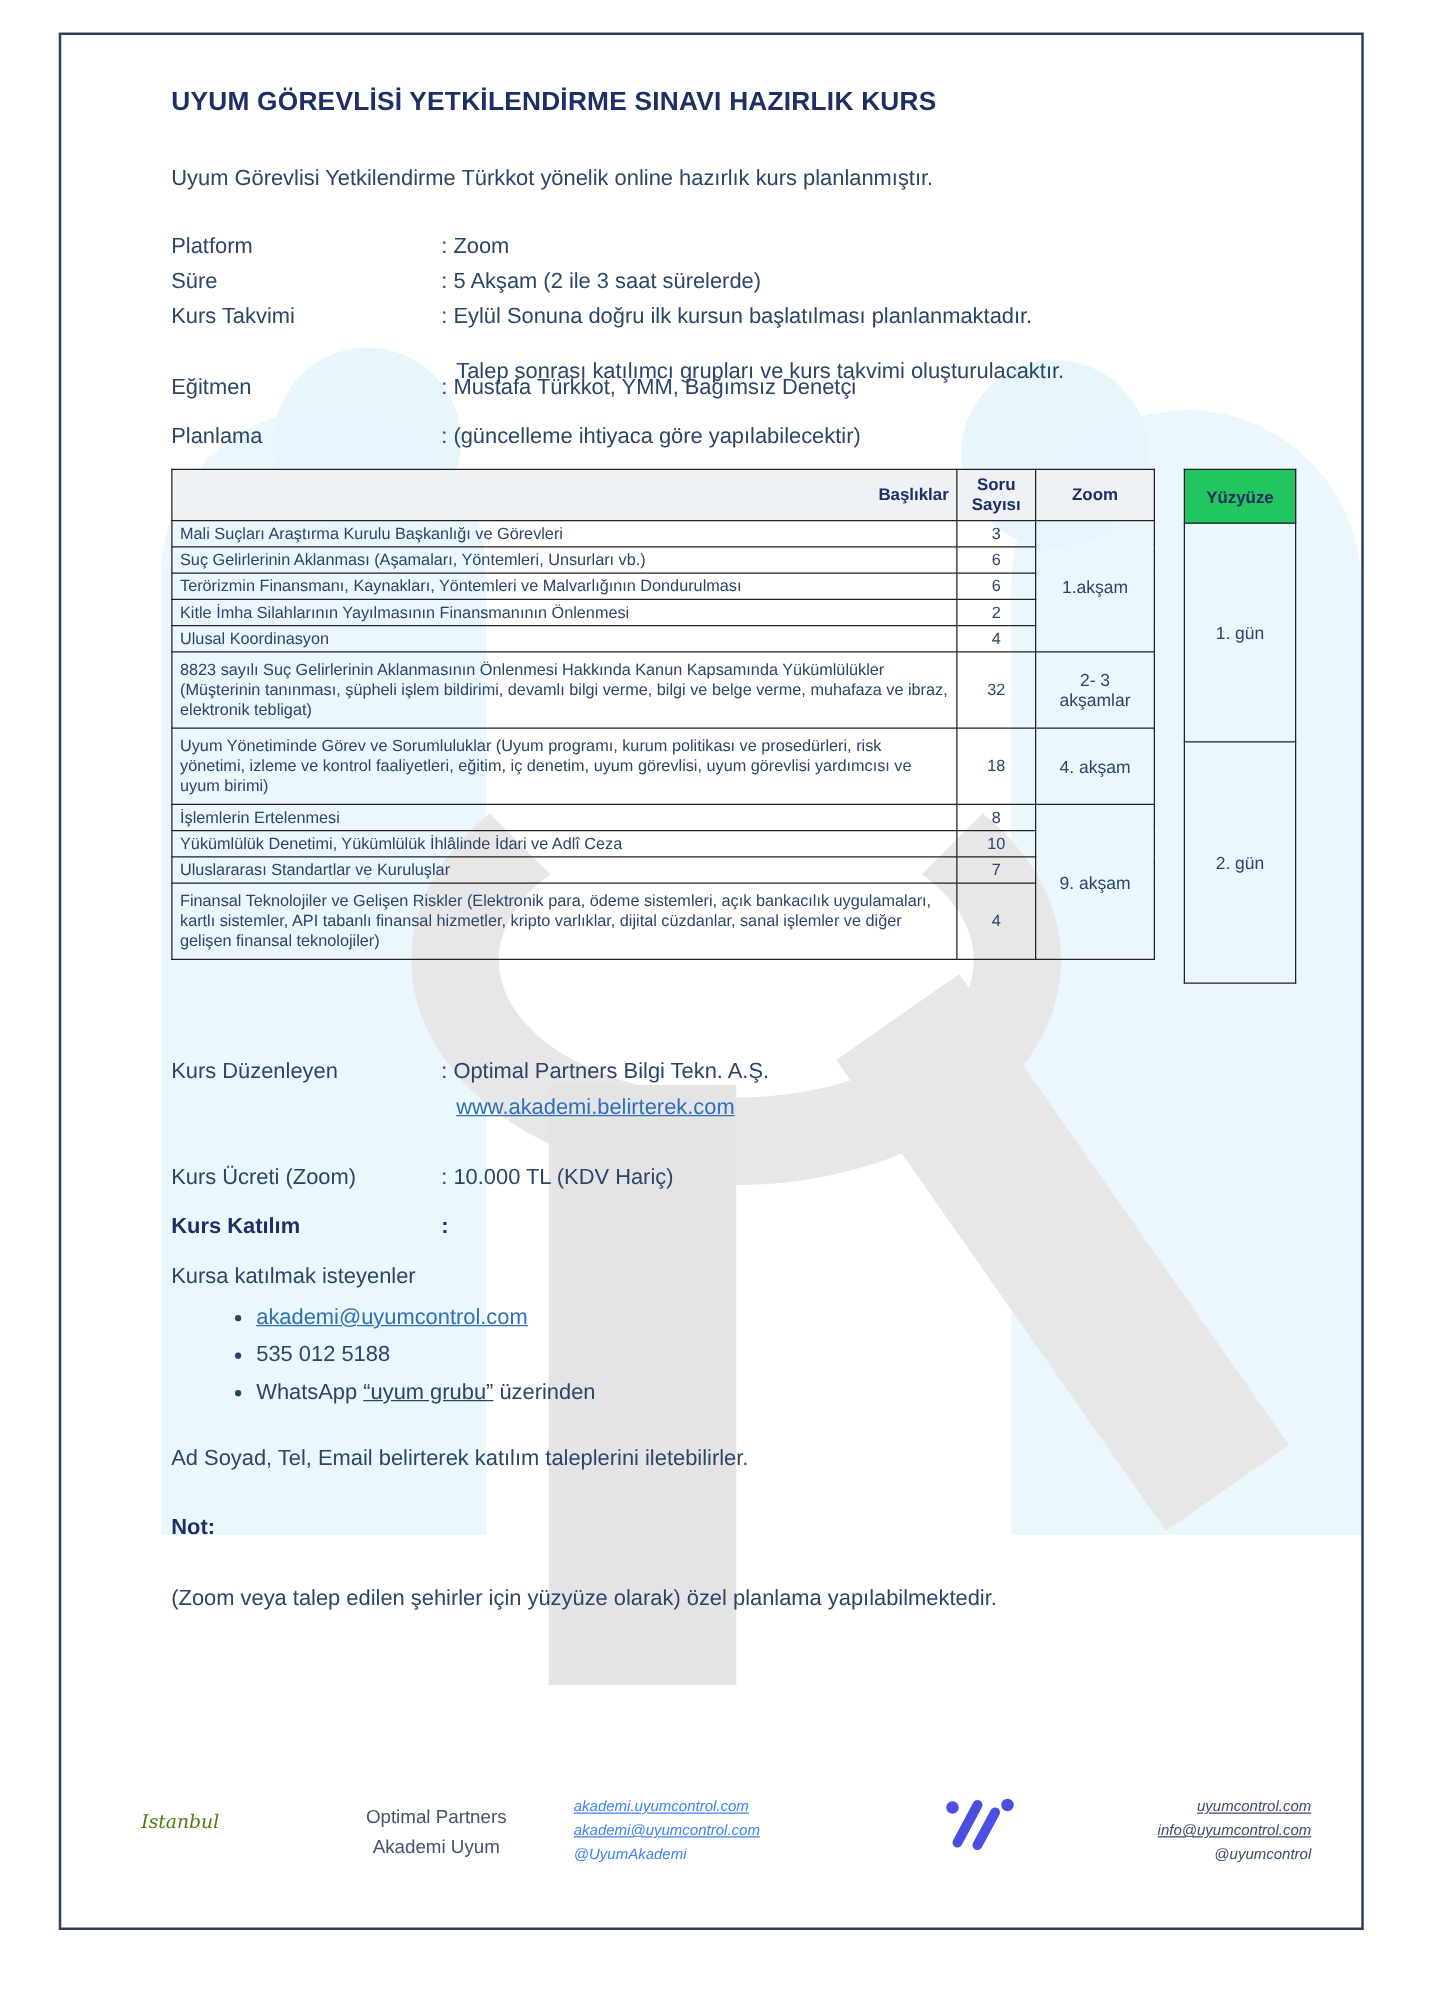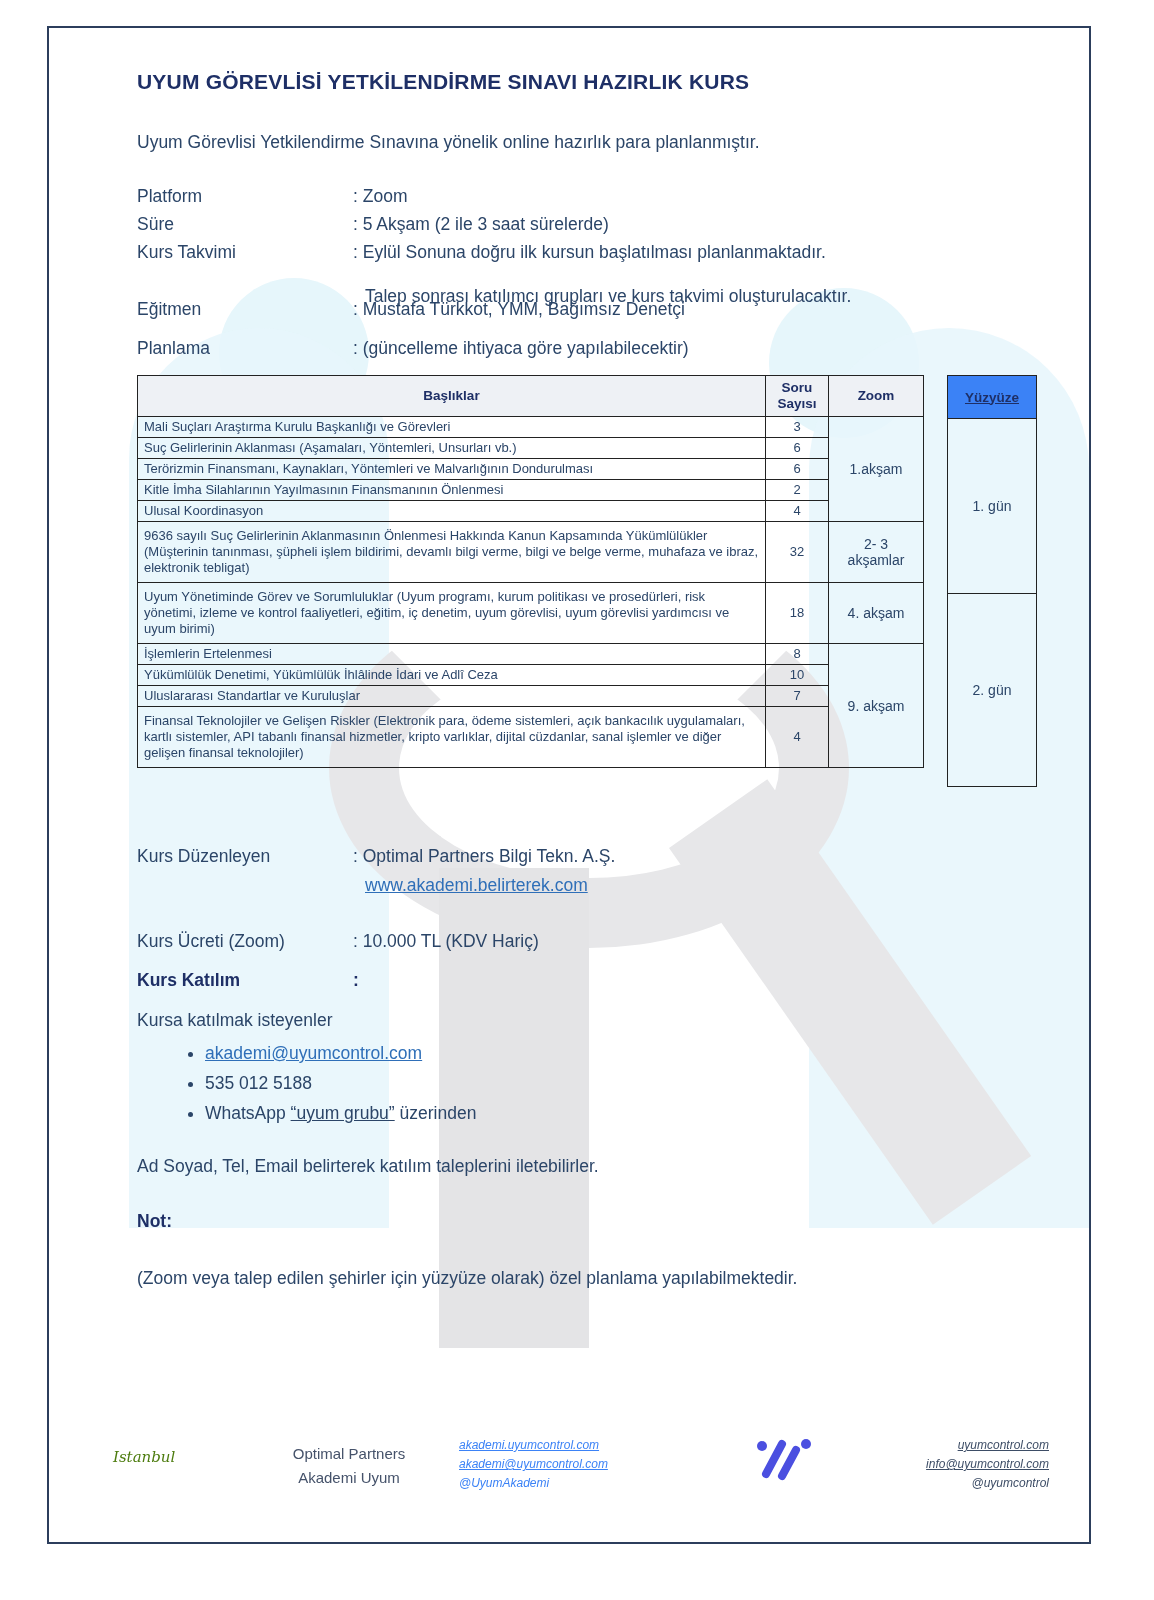--- a/index.html
+++ b/index.html
@@ -28,31 +28,31 @@
   .kv { position: absolute; left: 88px; font-size: 17.5px; color: #2b4568; }
   .kv .k { position: absolute; left: 0; white-space: nowrap; }
   .kv .v { position: absolute; left: 216px; white-space: nowrap; }
   .kv .v2 { position: absolute; left: 228px; white-space: nowrap; }
 
   table.main {
     position: absolute; left: 88px; top: 347px; width: 787px; border-collapse: collapse;
     font-size: 13px; color: #2b4568; background: transparent;
   }
   table.main td, table.main th { border: 1.5px solid #222; padding: 0 6px; line-height: 16px; vertical-align: middle; }
-  table.main th { background: #eef1f5; font-weight: bold; color: #1e2f66; text-align: center; height: 40px; font-size: 13.5px; }
+  table.main th { background: #eef1f5; font-weight: bold; color: #1e2f66; text-align: right; height: 40px; font-size: 13.5px; }
   table.main th.c { text-align: center; }
   table.main td.n { text-align: center; width: 62px; padding: 0; }
   table.main td.z { text-align: center; width: 82px; font-size: 14px; }
   table.main tr.r1 td { height: 20px; }
 
   table.side {
     position: absolute; left: 898px; top: 347px; width: 90px; border-collapse: collapse; font-size: 14px; color: #2b4568;
   }
   table.side td, table.side th { border: 1.5px solid #222; text-align: center; }
-  table.side th { background: #3b82f6; height: 40px; font-size: 13.5px; color: #1e2f66; text-decoration: underline; }
+  table.side th { background: #22c55e; height: 40px; font-size: 13.5px; color: #1e2f66; }
 
   a.link { color: #2f6fb8; text-decoration: underline; }
   .bold { font-weight: bold; color: #1e2f66; }
   ul.contacts { position: absolute; left: 120px; top: 1010px; margin: 0; padding: 0 0 0 36px; font-size: 17.5px; color: #2b4568; }
   ul.contacts li { height: 30px; line-height: 30px; }
   .u { text-decoration: underline; }
 
   .footer { position: absolute; left: 0; top: 1400px; width: 100%; height: 70px; }
   .f-istanbul { position: absolute; left: 64px; top: 20px; font-family: "DejaVu Serif", serif; font-style: italic; font-size: 15px; color: #4d7c0f; }
   .f-brand { position: absolute; left: 230px; top: 14px; width: 140px; text-align: center; font-size: 15px; color: #45526a; line-height: 24px; }
@@ -69,21 +69,21 @@
   <div class="wm wm-head-left"></div>
   <div class="wm wm-person-left"></div>
   <div class="wm wm-head-right"></div>
   <div class="wm wm-person-right"></div>
   <div class="wm wm-ring"></div>
   <div class="wm wm-handle"></div>
   <div class="wm wm-bar"></div>
 
   <div class="content">
     <div class="title">UYUM GÖREVLİSİ YETKİLENDİRME SINAVI HAZIRLIK KURS</div>
-    <div class="intro">Uyum Görevlisi Yetkilendirme Sınavına yönelik online hazırlık para planlanmıştır.</div>
+    <div class="intro">Uyum Görevlisi Yetkilendirme Türkkot yönelik online hazırlık kurs planlanmıştır.</div>
 
     <div class="kv" style="top:158px">
       <span class="k">Platform</span>
       <span class="v">: Zoom</span>
     </div>
     <div class="kv" style="top:186px">
       <span class="k">Süre</span>
       <span class="v">: 5 Akşam (2 ile 3 saat sürelerde)</span>
     </div>
     <div class="kv" style="top:214px">
@@ -122,21 +122,21 @@
       </tr>
       <tr class="r1">
         <td>Kitle İmha Silahlarının Yayılmasının Finansmanının Önlenmesi</td>
         <td class="n">2</td>
       </tr>
       <tr class="r1">
         <td>Ulusal Koordinasyon</td>
         <td class="n">4</td>
       </tr>
       <tr>
-        <td style="height:60px">9636 sayılı Suç Gelirlerinin Aklanmasının Önlenmesi Hakkında Kanun Kapsamında Yükümlülükler (Müşterinin tanınması, şüpheli işlem bildirimi, devamlı bilgi verme, bilgi ve belge verme, muhafaza ve ibraz, elektronik tebligat)</td>
+        <td style="height:60px">8823 sayılı Suç Gelirlerinin Aklanmasının Önlenmesi Hakkında Kanun Kapsamında Yükümlülükler (Müşterinin tanınması, şüpheli işlem bildirimi, devamlı bilgi verme, bilgi ve belge verme, muhafaza ve ibraz, elektronik tebligat)</td>
         <td class="n">32</td>
         <td class="z">2- 3 akşamlar</td>
       </tr>
       <tr>
         <td style="height:60px">Uyum Yönetiminde Görev ve Sorumluluklar (Uyum programı, kurum politikası ve prosedürleri, risk yönetimi, izleme ve kontrol faaliyetleri, eğitim, iç denetim, uyum görevlisi, uyum görevlisi yardımcısı ve uyum birimi)</td>
         <td class="n">18</td>
         <td class="z">4. akşam</td>
       </tr>
       <tr class="r1">
         <td>İşlemlerin Ertelenmesi</td>

